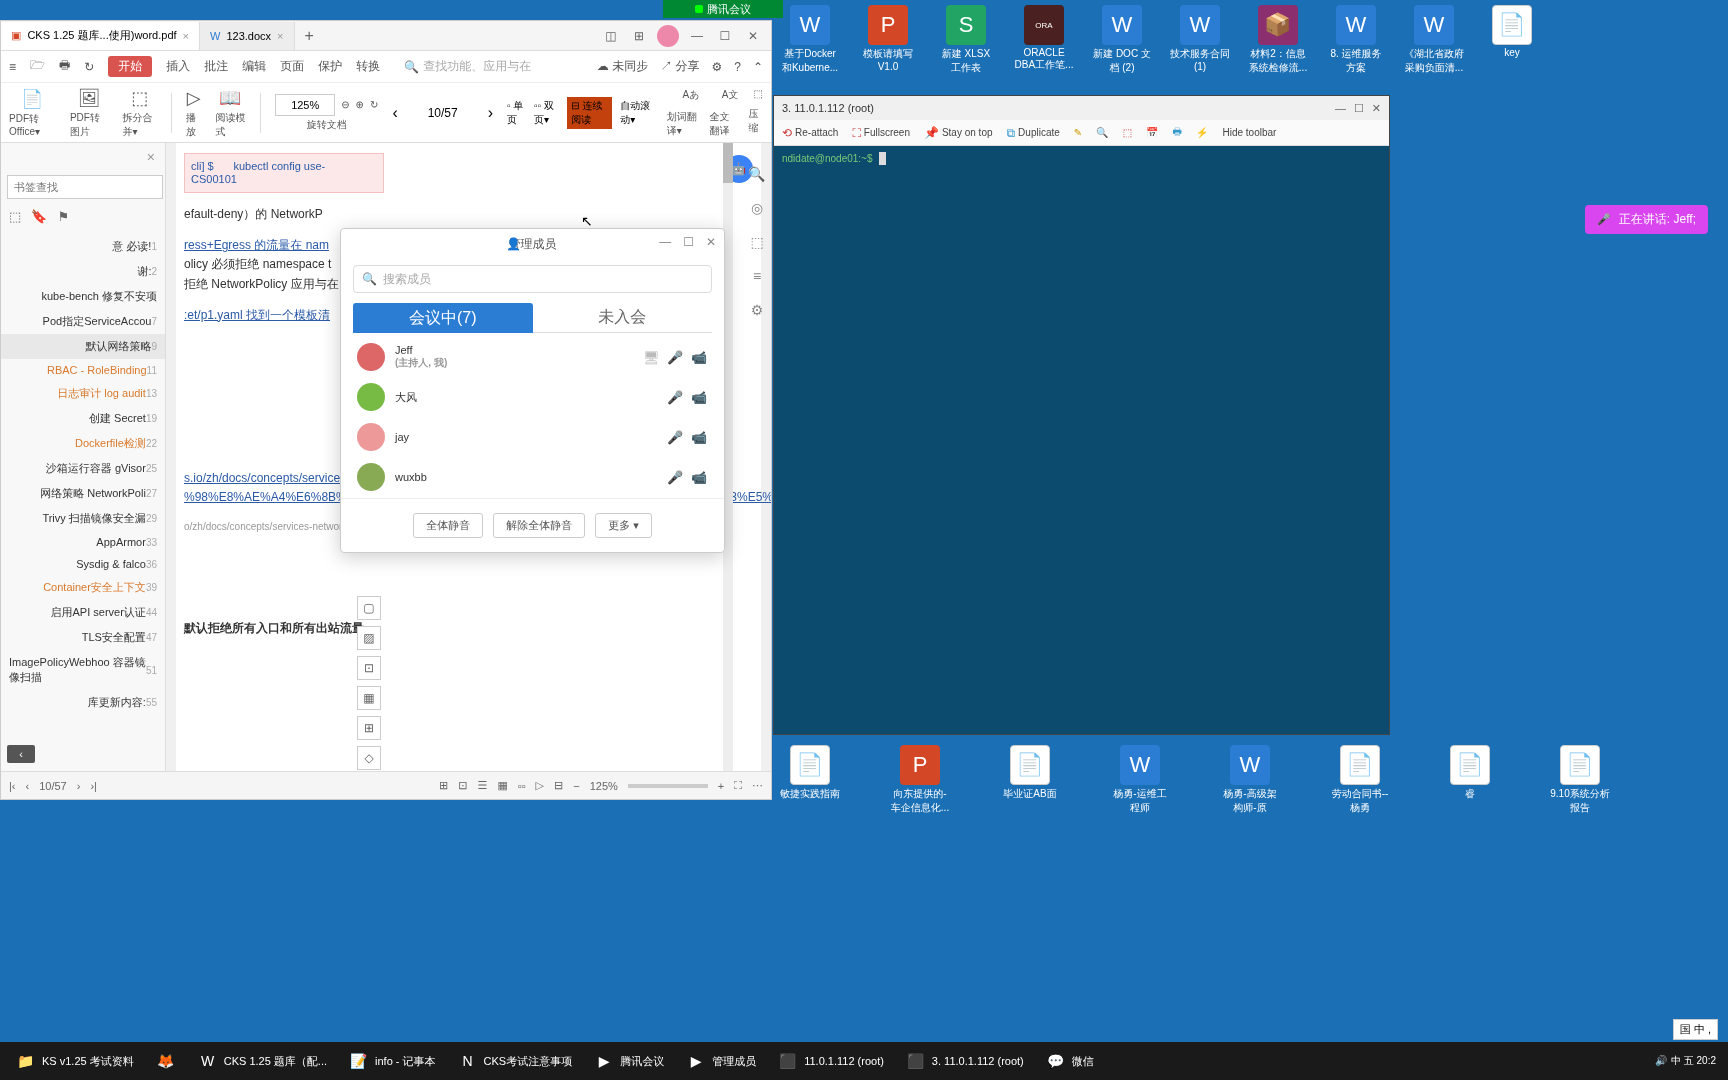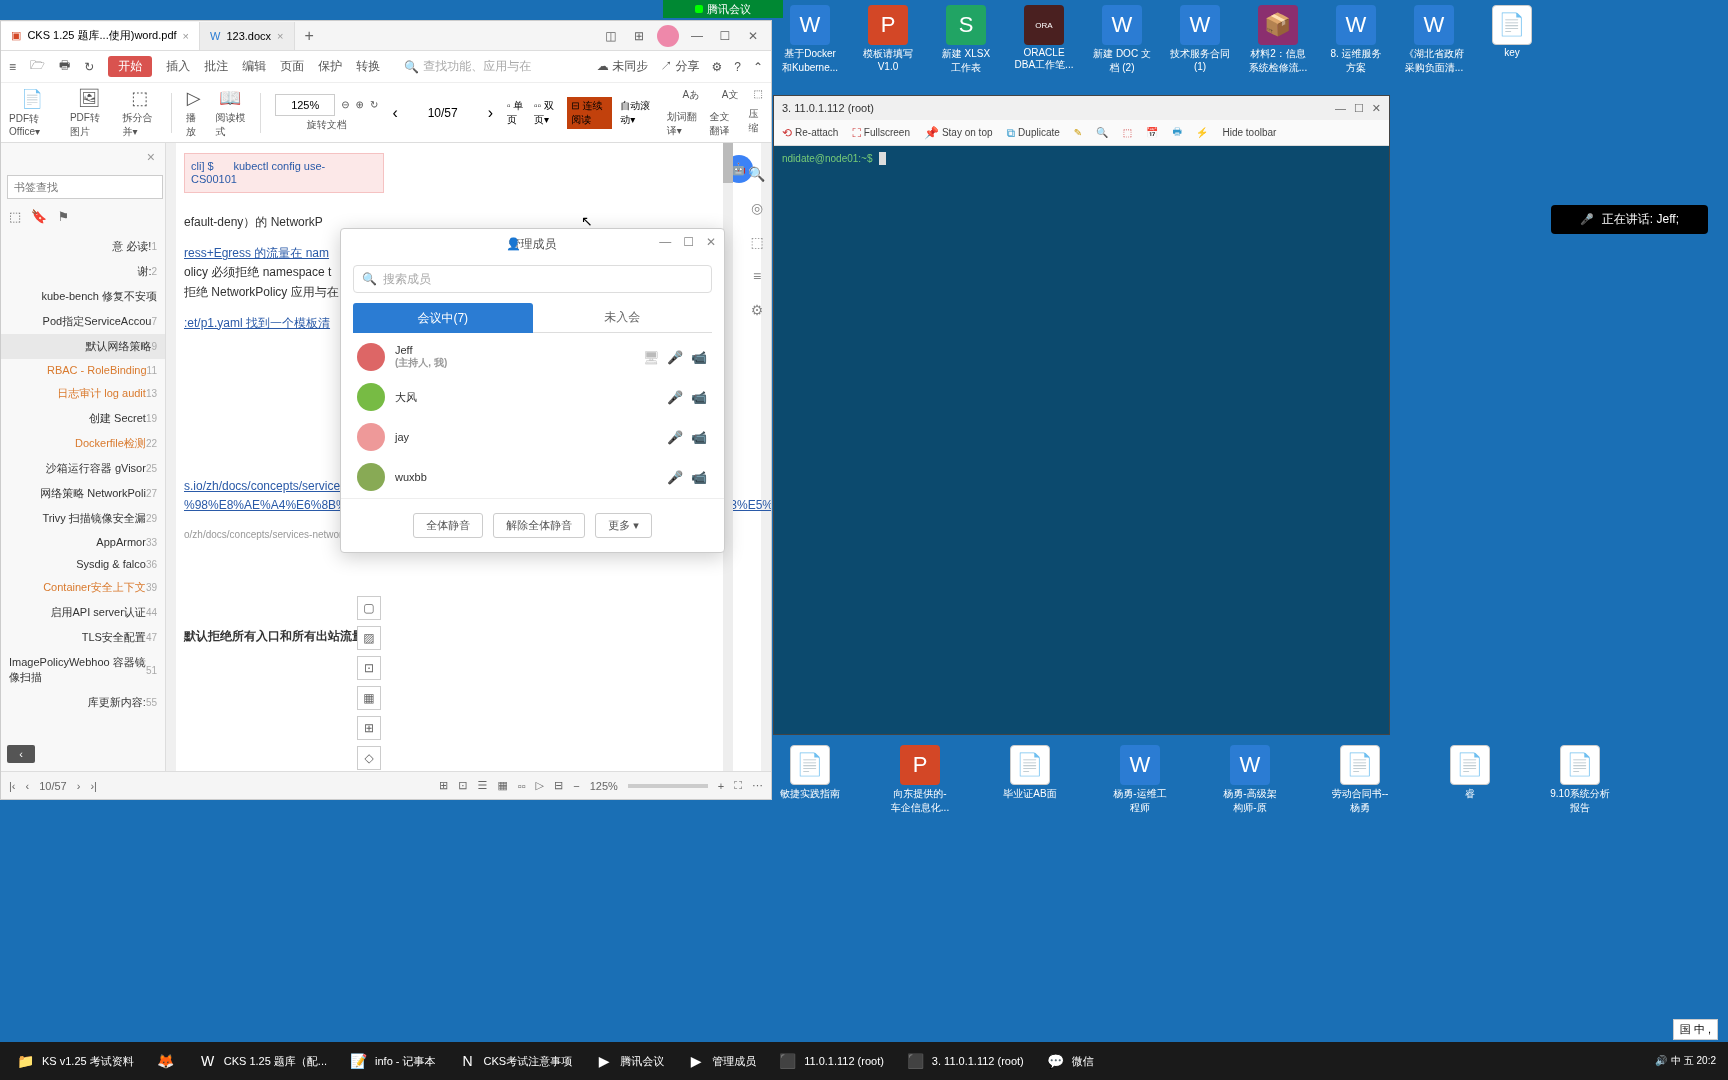--- a/index.html
+++ b/index.html
@@ -57,41 +57,41 @@
 .sb-icons { display: flex; gap: 10px; padding: 6px 8px; color: #666; font-size: 13px; }
 .sb-list { padding: 4px 0; }
 .sb-item { display: flex; justify-content: flex-end; padding: 5px 8px; font-size: 11px; color: #333; align-items: center; }
 .sb-item.active { background: #e8e8e8; }
 .sb-item.orange { color: #d97a2e; }
 .sb-item .pg { color: #aaa; font-size: 10px; }
 .sb-collapse { position: absolute; bottom: 8px; left: 6px; width: 28px; height: 18px; background: #555; color: #fff; display: flex; align-items: center; justify-content: center; font-size: 11px; border-radius: 2px; }
 
 .wps-content { flex: 1; background: #f0f0f0; position: relative; overflow: hidden; }
 .doc-page { background: #fff; margin: 0 10px; padding: 10px 8px; height: 100%; font-size: 12px; color: #333; position: relative; }
-.code-box { background: #fce8e8; border: 1px solid #f5c2c2; padding: 6px; font-family: monospace; font-size: 11px; color: #2a5aa8; margin-bottom: 20px; width: 200px; }
+.code-box { background: #fce8e8; border: 1px solid #f5c2c2; padding: 6px; font-family: monospace; font-size: 11px; color: #2a5aa8; margin-bottom: 12px; width: 200px; }
 .doc-text { margin: 12px 0; line-height: 1.6; }
 .doc-link { color: #2a5aa8; text-decoration: underline; }
 .float-icon { position: absolute; right: 8px; top: 12px; width: 28px; height: 28px; background: #3b82f6; border-radius: 50%; display: flex; align-items: center; justify-content: center; color: #fff; }
 .side-tools { position: absolute; right: 0px; top: 145px; width: 28px; display: flex; flex-direction: column; gap: 18px; align-items: center; color: #888; font-size: 14px; }
 .edit-tools { position: absolute; right: 390px; top: 575px; display: flex; flex-direction: column; gap: 6px; }
 .et-btn { width: 24px; height: 24px; border: 1px solid #ccc; background: #fff; display: flex; align-items: center; justify-content: center; font-size: 12px; color: #666; }
 .scrollbar-v { position: absolute; right: 38px; top: 0; width: 10px; height: 100%; background: #eee; }
 .scrollbar-thumb { position: absolute; top: 0; width: 10px; height: 40px; background: #bbb; }
 
 .wps-status { position: absolute; bottom: 0; left: 0; right: 0; height: 28px; background: #f5f5f5; border-top: 1px solid #ddd; display: flex; align-items: center; padding: 0 8px; gap: 10px; font-size: 11px; color: #666; }
 .status-right { margin-left: auto; display: flex; gap: 10px; align-items: center; }
 
 
 .member-dialog { position: absolute; top: 228px; left: 340px; width: 385px; height: 325px; background: #fff; border: 1px solid #ccc; box-shadow: 0 4px 20px rgba(0,0,0,0.2); border-radius: 4px; z-index: 100; display: flex; flex-direction: column; }
 .md-title { height: 30px; display: flex; align-items: center; justify-content: center; font-size: 12px; color: #555; position: relative; }
 .md-title-icon { position: absolute; left: 165px; color: #999; }
 .md-controls { position: absolute; right: 8px; top: 6px; display: flex; gap: 12px; color: #888; font-size: 12px; }
 .md-search { margin: 6px 12px; height: 28px; border: 1px solid #ddd; border-radius: 4px; display: flex; align-items: center; padding: 0 8px; gap: 6px; color: #aaa; font-size: 12px; }
 .md-tabs { display: flex; height: 30px; margin: 4px 12px 0; }
-.md-tab { flex: 1; display: flex; align-items: center; justify-content: center; font-size: 12px; }
+.md-tab { flex: 1; display: flex; align-items: center; justify-content: center; font-size: 16px; }
 .md-tab.active { background: #2b7cd3; color: #fff; border-radius: 3px 3px 0 0; }
 .md-tab.inactive { color: #666; border-bottom: 1px solid #ddd; }
 .md-list { flex: 1; overflow: hidden; padding: 4px 12px; }
 .md-member { display: flex; align-items: center; padding: 6px 4px; gap: 10px; }
 .md-avatar { width: 28px; height: 28px; border-radius: 50%; }
 .md-info { flex: 1; display: flex; flex-direction: column; font-size: 11px; }
 .md-name { color: #333; }
 .md-role { color: #999; font-size: 10px; font-weight: bold; }
 .md-icons { display: flex; gap: 8px; color: #bbb; font-size: 13px; }
 .md-icons .muted { color: #d89; }
@@ -104,21 +104,21 @@
 .term-title { height: 24px; background: #f0f0f0; display: flex; align-items: center; padding: 0 8px; font-size: 11px; color: #333; }
 .term-title-controls { margin-left: auto; display: flex; gap: 8px; color: #666; }
 .term-toolbar { height: 26px; background: #fafafa; display: flex; align-items: center; padding: 0 8px; gap: 14px; font-size: 10px; color: #444; border-bottom: 1px solid #ddd; }
 .tt-item { display: flex; align-items: center; gap: 3px; }
 .tt-icon { font-size: 12px; }
 .term-body { background: #0c4a6e; color: #ddd; font-family: monospace; font-size: 10px; padding: 6px 8px; height: calc(100% - 50px); }
 .prompt-green { color: #7c7; }
 .cursor { display: inline-block; width: 7px; height: 13px; background: #ddd; vertical-align: middle; }
 
 
-.speaking { position: absolute; top: 205px; right: 20px; background: #000000; color: #fff; padding: 6px 29px; border-radius: 4px; font-size: 12px; display: flex; align-items: center; gap: 8px; }
+.speaking { position: absolute; top: 205px; right: 20px; background: #d946ef; color: #fff; padding: 6px 12px; border-radius: 4px; font-size: 12px; display: flex; align-items: center; gap: 8px; }
 .speaking::before { content: '🎤'; font-size: 11px; }
 
 
 .taskbar { position: absolute; bottom: 0; left: 0; right: 0; height: 38px; background: #1a1a1a; display: flex; align-items: center; padding: 0 6px; gap: 4px; }
 .tb-item { height: 32px; padding: 0 10px; display: flex; align-items: center; gap: 6px; color: #fff; font-size: 11px; border-radius: 2px; }
 .tb-icon { width: 20px; height: 20px; display: flex; align-items: center; justify-content: center; font-size: 14px; }
 .tb-right { margin-left: auto; display: flex; align-items: center; gap: 10px; color: #fff; font-size: 10px; padding-right: 6px; }
 
 
 .ime { position: absolute; bottom: 40px; right: 10px; background: #fff; border: 1px solid #ccc; padding: 2px 6px; font-size: 11px; display: flex; gap: 6px; }

